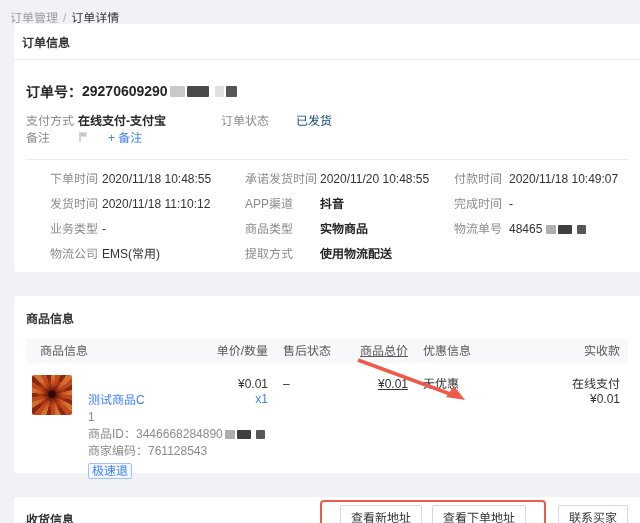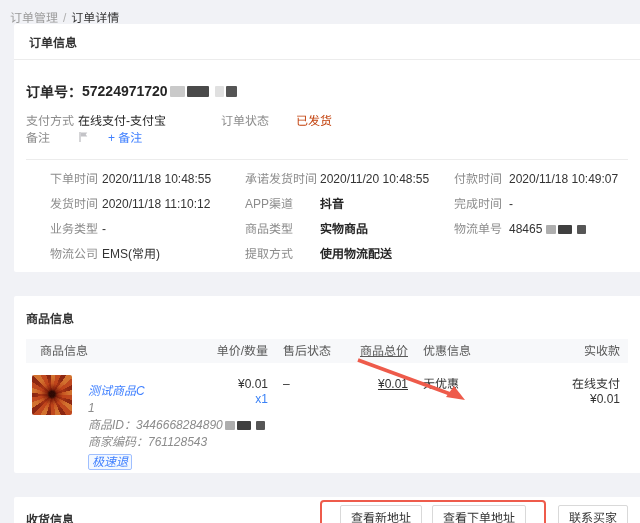--- a/index.html
+++ b/index.html
@@ -11,37 +11,37 @@
   .page { position:relative; width:640px; height:523px; }
 
   
   .breadcrumb { padding:8px 0 0 10px; height:24px; color:#9b9b9b; font-size:12px; }
   .breadcrumb .current { color:#333; }
   .breadcrumb .sep { margin:0 5px; color:#b0b0b0; }
 
   
   .card { background:#fff; margin-left:14px; width:626px; border-radius:2px 0 0 2px; }
   .card + .card { margin-top:24px; }
-  .card-title-row { padding:9px 15px; border-bottom:1px solid #ececec; display:flex; align-items:center; justify-content:space-between; }
+  .card-title-row { padding:9px 8px; border-bottom:1px solid #ececec; display:flex; align-items:center; justify-content:space-between; }
   .card-title { font-weight:bold; color:#333; font-size:12px; }
   .card-body { padding:10px 12px 8px 12px; }
 
   
   .order-no-line { margin-top:11px; font-size:14px; font-weight:bold; color:#262626; display:flex; align-items:center; }
   .blurred { display:inline-flex; align-items:center; gap:2px; margin-left:2px; }
   .blurred i { display:inline-block; height:11px; border-radius:1px; }
   .b1{width:15px;background:#c9c9c9;} .b2{width:22px;background:#4a4a4a;}
   .b3{width:9px;background:#e0e0e0;margin-left:4px;} .b4{width:11px;background:#555;}
   .blur-sm i { height:9px; }
   .s1{width:10px;background:#aeaeae;} .s2{width:14px;background:#3f3f3f;} .s3{width:9px;background:#565656;margin-left:3px;}
 
   .grid-row { display:grid; grid-template-columns:52px 143px 75px 134px 55px 1fr; align-items:start; line-height:14px; }
   .grid-row .lbl { color:#8c8c8c; }
   .grid-row .val { color:#333; }
-  .grid-row .val.strong { font-weight:normal; color:#262626; }
+  .grid-row .val.strong { font-weight:bold; color:#262626; }
   .top-pairs { margin-top:13px; }
   .remark-row { display:grid; grid-template-columns:52px 1fr; align-items:center; }
   .remark-inner { display:flex; align-items:center; gap:18px; }
   .flag { width:12px; height:12px; }
   .link { color:#4080ff; cursor:pointer; text-decoration:none; }
   .divider { border-top:1px solid #ececec; margin-top:14px; }
   .info-grid { margin-top:13px; display:grid; grid-template-columns:52px 143px 75px 134px 55px 1fr; row-gap:13px; line-height:12px; padding-bottom:4px;margin-left:24px; }
   .info-grid .lbl { color:#8c8c8c; }
   .info-grid .val { color:#333; }
   .info-grid .val.strong { font-weight:bold; color:#262626; }
@@ -58,21 +58,21 @@
   .c5 { left:397px; }
   .c6 { right:8px; text-align:right; }
   .trow { position:relative; height:90px; margin-top:12px; }
   .trow .cell { top:2px; line-height:15px; }
   .prod-img { left:6px; top:0; width:40px; height:40px; border-radius:2px;
     background:
       radial-gradient(circle at 50% 48%, rgba(40,6,2,.95) 0 10%, rgba(120,26,8,.85) 18%, rgba(188,62,22,.55) 38%, rgba(0,0,0,0) 60%),
       repeating-conic-gradient(from 10deg, #c0491f 0 14deg, #8c2712 14deg 26deg, #d2722f 26deg 40deg),
       radial-gradient(circle, #b5391f 0 60%, #7c2410 100%);
   }
-  .prod-text { left:62px; top:8px; width:220px; line-height:17px;font-style:italic; }
+  .prod-text { left:62px; top:17px; width:220px; line-height:17px; }
   .prod-name { color:#4080ff; cursor:pointer; }
   .prod-spec { color:#8c8c8c; }
   .prod-meta { color:#8c8c8c; display:flex; align-items:center; }
   .badge { display:inline-block; margin-top:3px; color:#4080ff; border:1px solid #9fbfff; background:#f3f8ff; border-radius:2px; font-size:12px; line-height:14px; padding:0 3px; }
   .qty { color:#3b82f6;text-align:right; }
   .received-line { color:#333; }
 
   
   .btn-row { display:flex; align-items:center; }
   .btn { height:26px; line-height:24px; padding:0 10px; background:#fff; border:1px solid #d9d9d9; border-radius:2px; font-size:12px; color:#333; cursor:pointer; font-family:inherit; }
@@ -91,34 +91,34 @@
     <span>订单管理</span><span class="sep">/</span><span class="current">订单详情</span>
   </div>
 
   <div class="card">
     <div class="card-title-row">
       <span class="card-title">订单信息</span>
     </div>
     <div class="card-body">
       <div class="order-no-line">
         <span>订单号：</span>
-        <span>57224971720</span>
+        <span>29270609290</span>
         <span class="blurred">
             <i class="b1"></i>
             <i class="b2"></i>
             <i class="b3"></i>
             <i class="b4"></i>
           </span>
       </div>
 
       <div class="grid-row top-pairs">
         <div class="lbl">支付方式</div>
         <div class="val strong">在线支付-支付宝</div>
         <div class="lbl">订单状态</div>
-        <div class="val" style="color:#c2410c;">已发货</div>
+        <div class="val" style="color:#0c4a6e;">已发货</div>
         <div></div>
           <div></div>
       </div>
 
       <div class="remark-row">
         <div class="lbl" style="color:#8c8c8c;">备注</div>
         <div class="remark-inner">
           <svg class="flag" viewBox="0 0 12 12">
               <path d="M2 1v10" stroke="#c3c3c7" stroke-width="1.4" fill="none"></path>
               <path d="M2.8 1.5h6.5l-1.6 2 1.6 2H2.8z" fill="#c3c3c7"></path>

